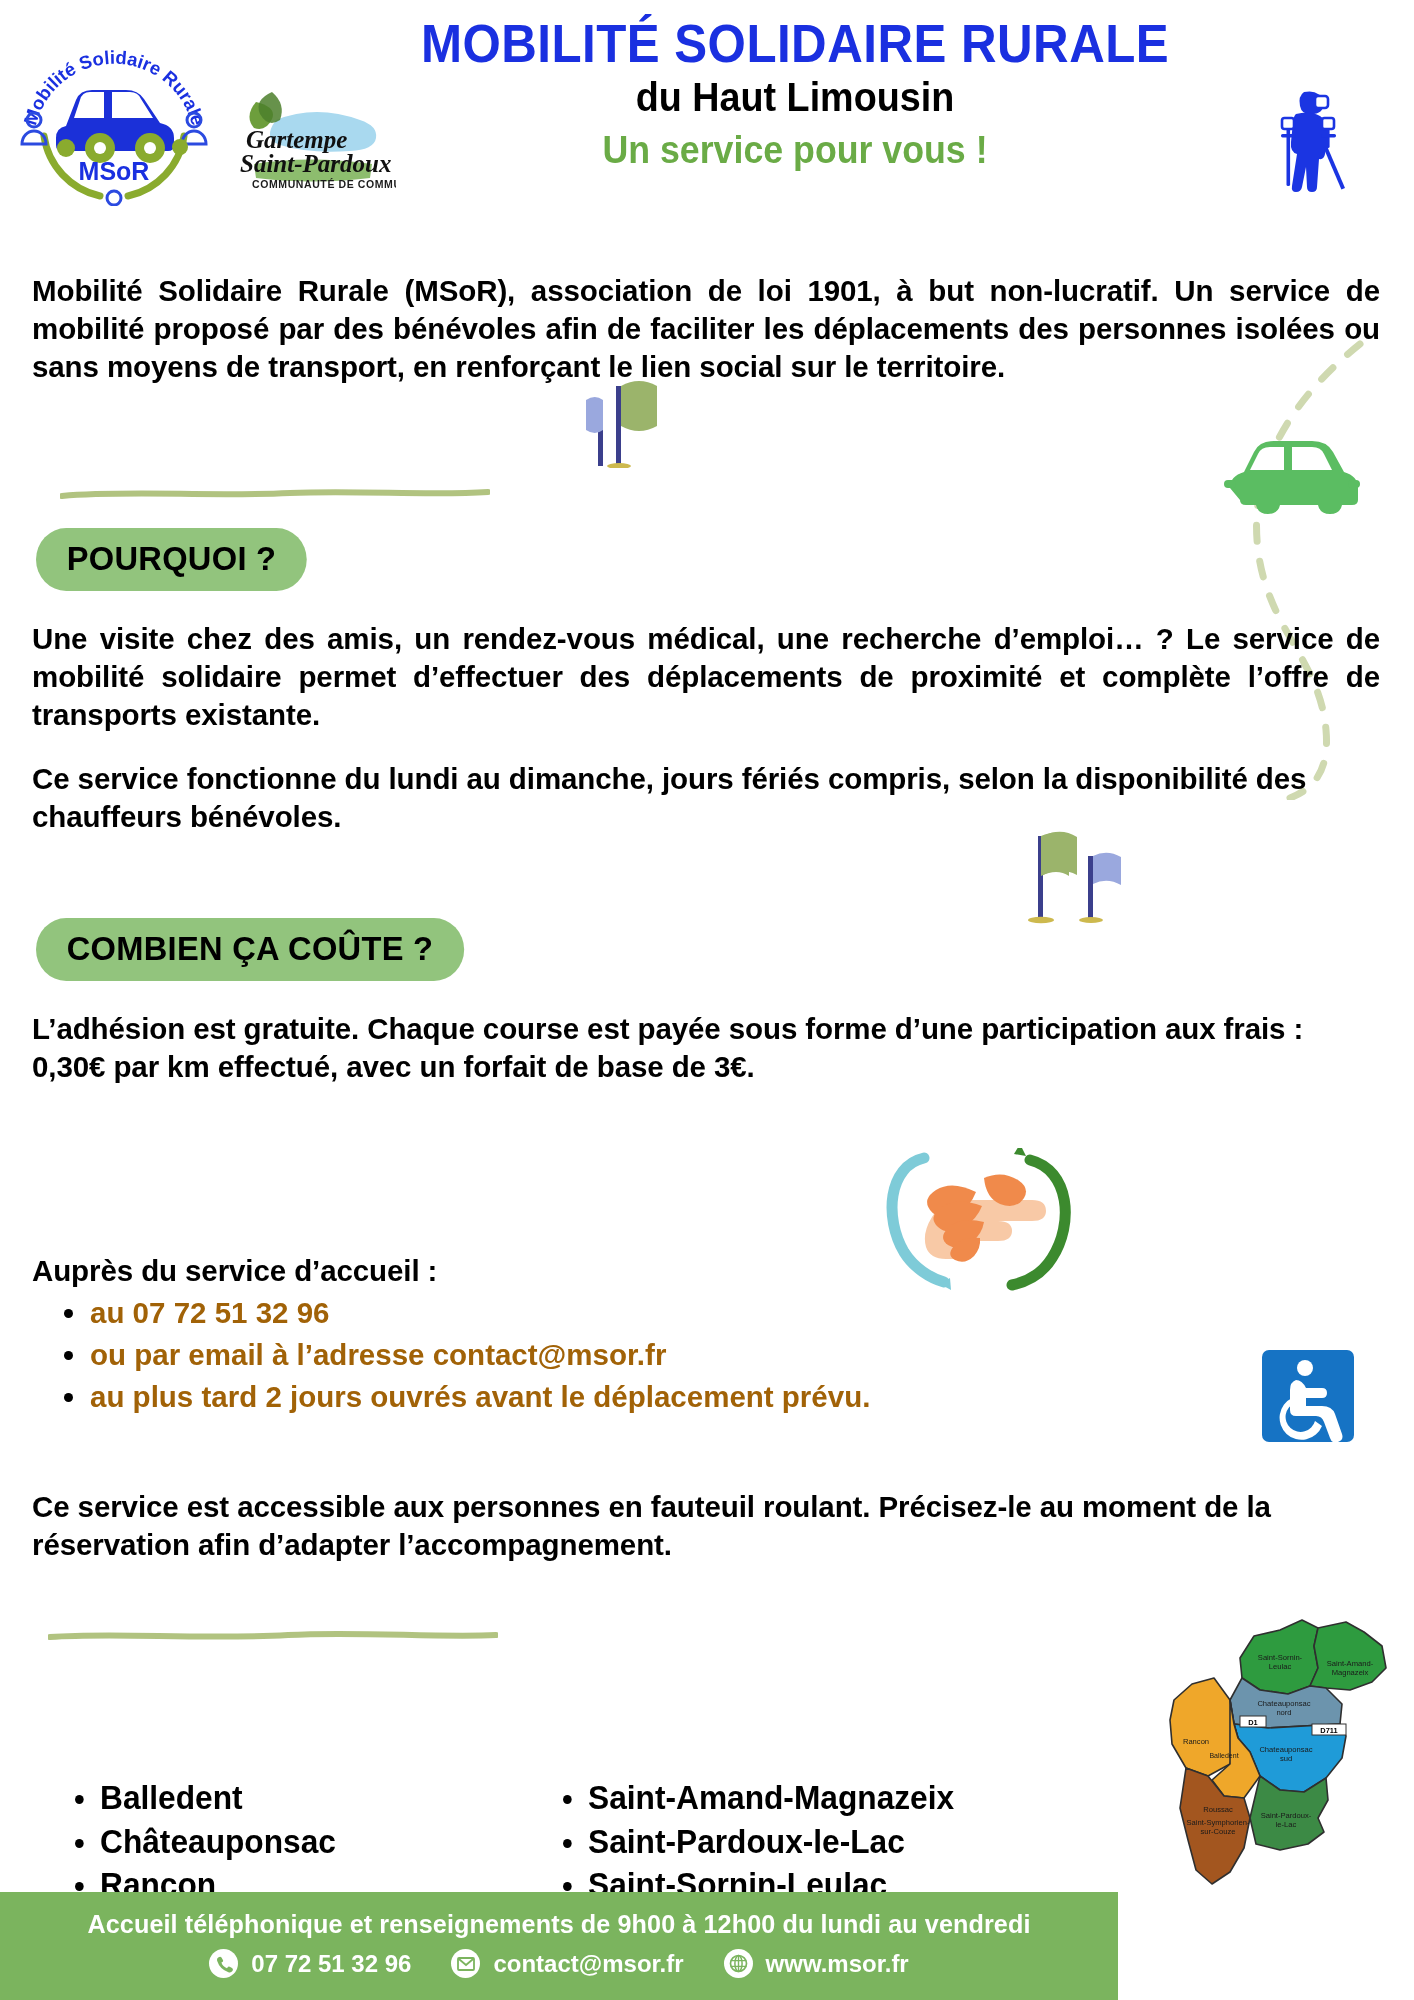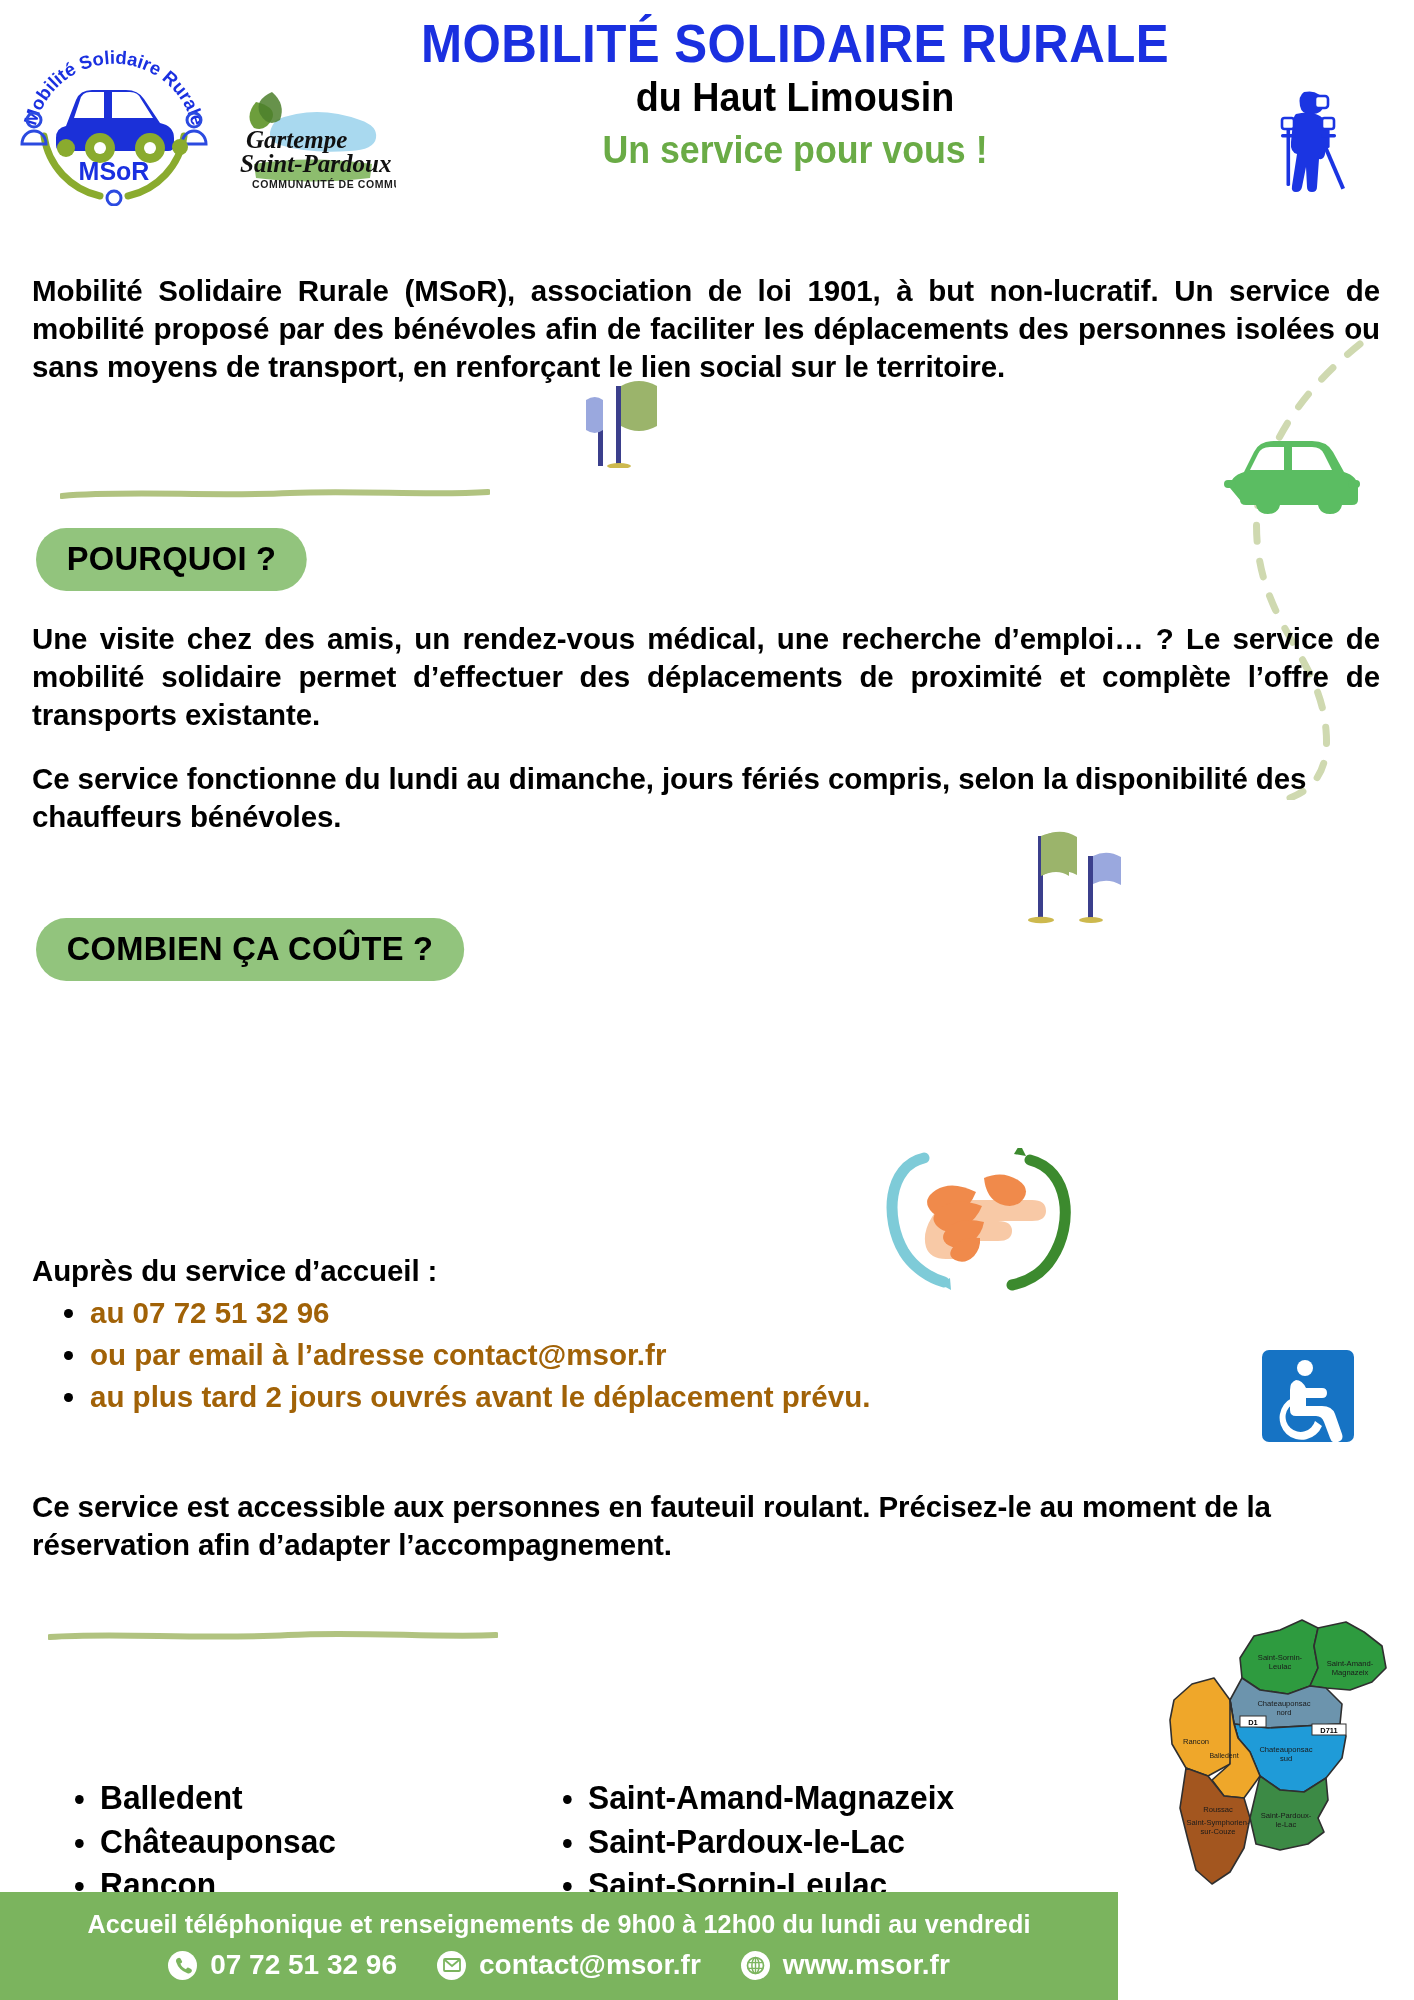--- a/index.html
+++ b/index.html
@@ -84,21 +84,21 @@
   .footer{
     position:absolute;left:0;bottom:0;width:1118px;height:108px;
     background:#7bb45e;color:#fff;text-align:center;
   }
   .footer .l1{
     font-weight:bold;font-size:26.5px;padding-top:17px;letter-spacing:.1px;
     transform:scaleX(.95);display:block;
   }
   .footer .l2{
     display:flex;align-items:center;justify-content:center;gap:13px;
-    font-weight:bold;font-size:28px;margin-top:9px;
+    font-weight:bold;font-size:24px;margin-top:9px;
   }
   .fic{
     width:29px;height:29px;border-radius:50%;background:#fff;
     display:inline-flex;align-items:center;justify-content:center;
     flex:0 0 auto;
   }
   .fic svg{display:block;}
   .fgap{width:14px;display:inline-block;}
 
   
@@ -238,20 +238,21 @@
       <rect x="74" y="36" width="5" height="64" fill="#3b3f8c"></rect>
       <path d="M79,36 q14,-7 28,1 v28 q-14,-8 -28,-1 z" fill="#9aa8de"></path>
       <ellipse cx="27" cy="100" rx="13" ry="3.2" fill="#cdb94e"></ellipse>
       <ellipse cx="77" cy="100" rx="12" ry="3" fill="#cdb94e"></ellipse>
     </svg>
   </div>
 
   <div style="position:absolute;left:36px;top:918px;">
     <span class="pill">COMBIEN ÇA COÛTE ?</span>
   </div>
+  <div class="para" style="position:absolute;left:32px;top:1010px;width:1300px;">L’adhésion est gratuite. Chaque course est payée sous forme d’une participation aux frais : 0,30€ par km effectué, avec un forfait de base de 3€.</div>
 
   <div class="handshake">
     <svg viewBox="0 0 200 145" width="200" height="145" aria-hidden="true">
       <path d="M44,10 C8,18 4,70 24,104 C34,120 50,130 64,134" fill="none" stroke="#7ecbd8" stroke-width="11" stroke-linecap="round"></path>
       <path d="M60,136 l10,-6 l1,12 z" fill="#7ecbd8"></path>
       <path d="M150,12 C190,22 194,76 172,110 C162,126 146,134 132,137" fill="none" stroke="#3c8a2e" stroke-width="11" stroke-linecap="round"></path>
       <path d="M146,8 l-12,-2 l6,-10 z" fill="#3c8a2e"></path>
 
       <path d="M100,52 h52 q14,0 14,11 q0,10 -14,10 h-34 q14,0 14,10 q0,10 -14,10 h-34 q12,0 12,9 q0,9 -12,9 h-18 q-16,0 -20,-12 q-4,-14 6,-30 q10,-17 26,-17 z" fill="#f8c9a6"></path>
 

